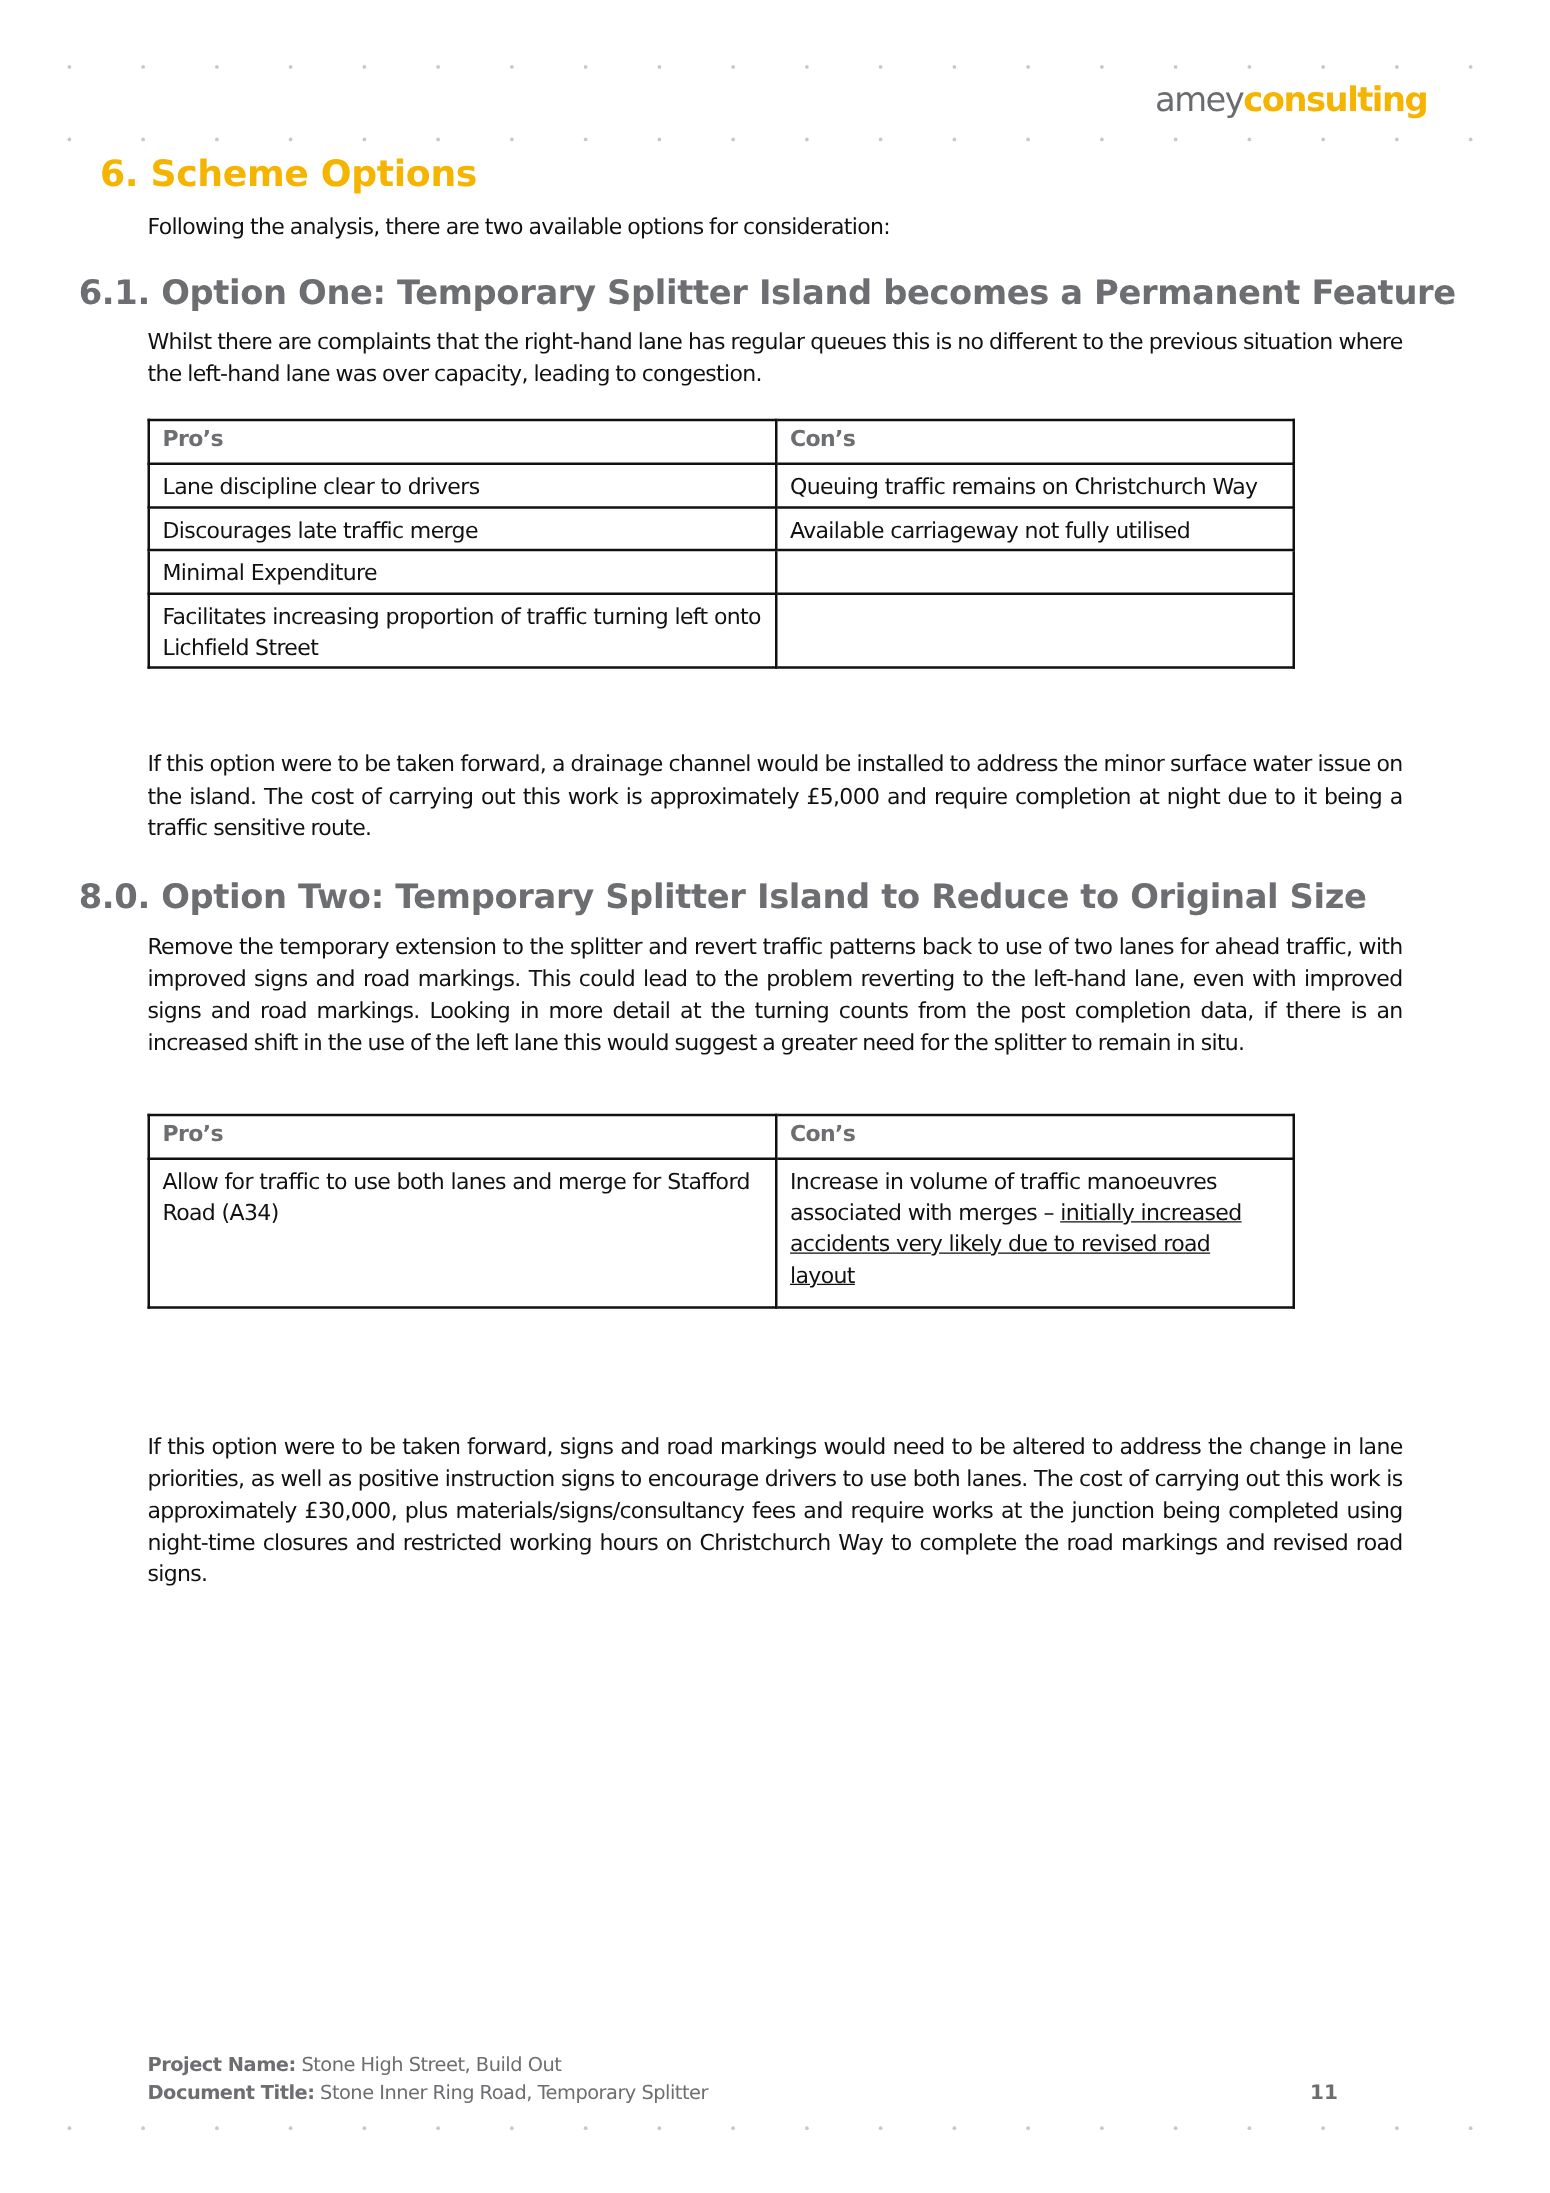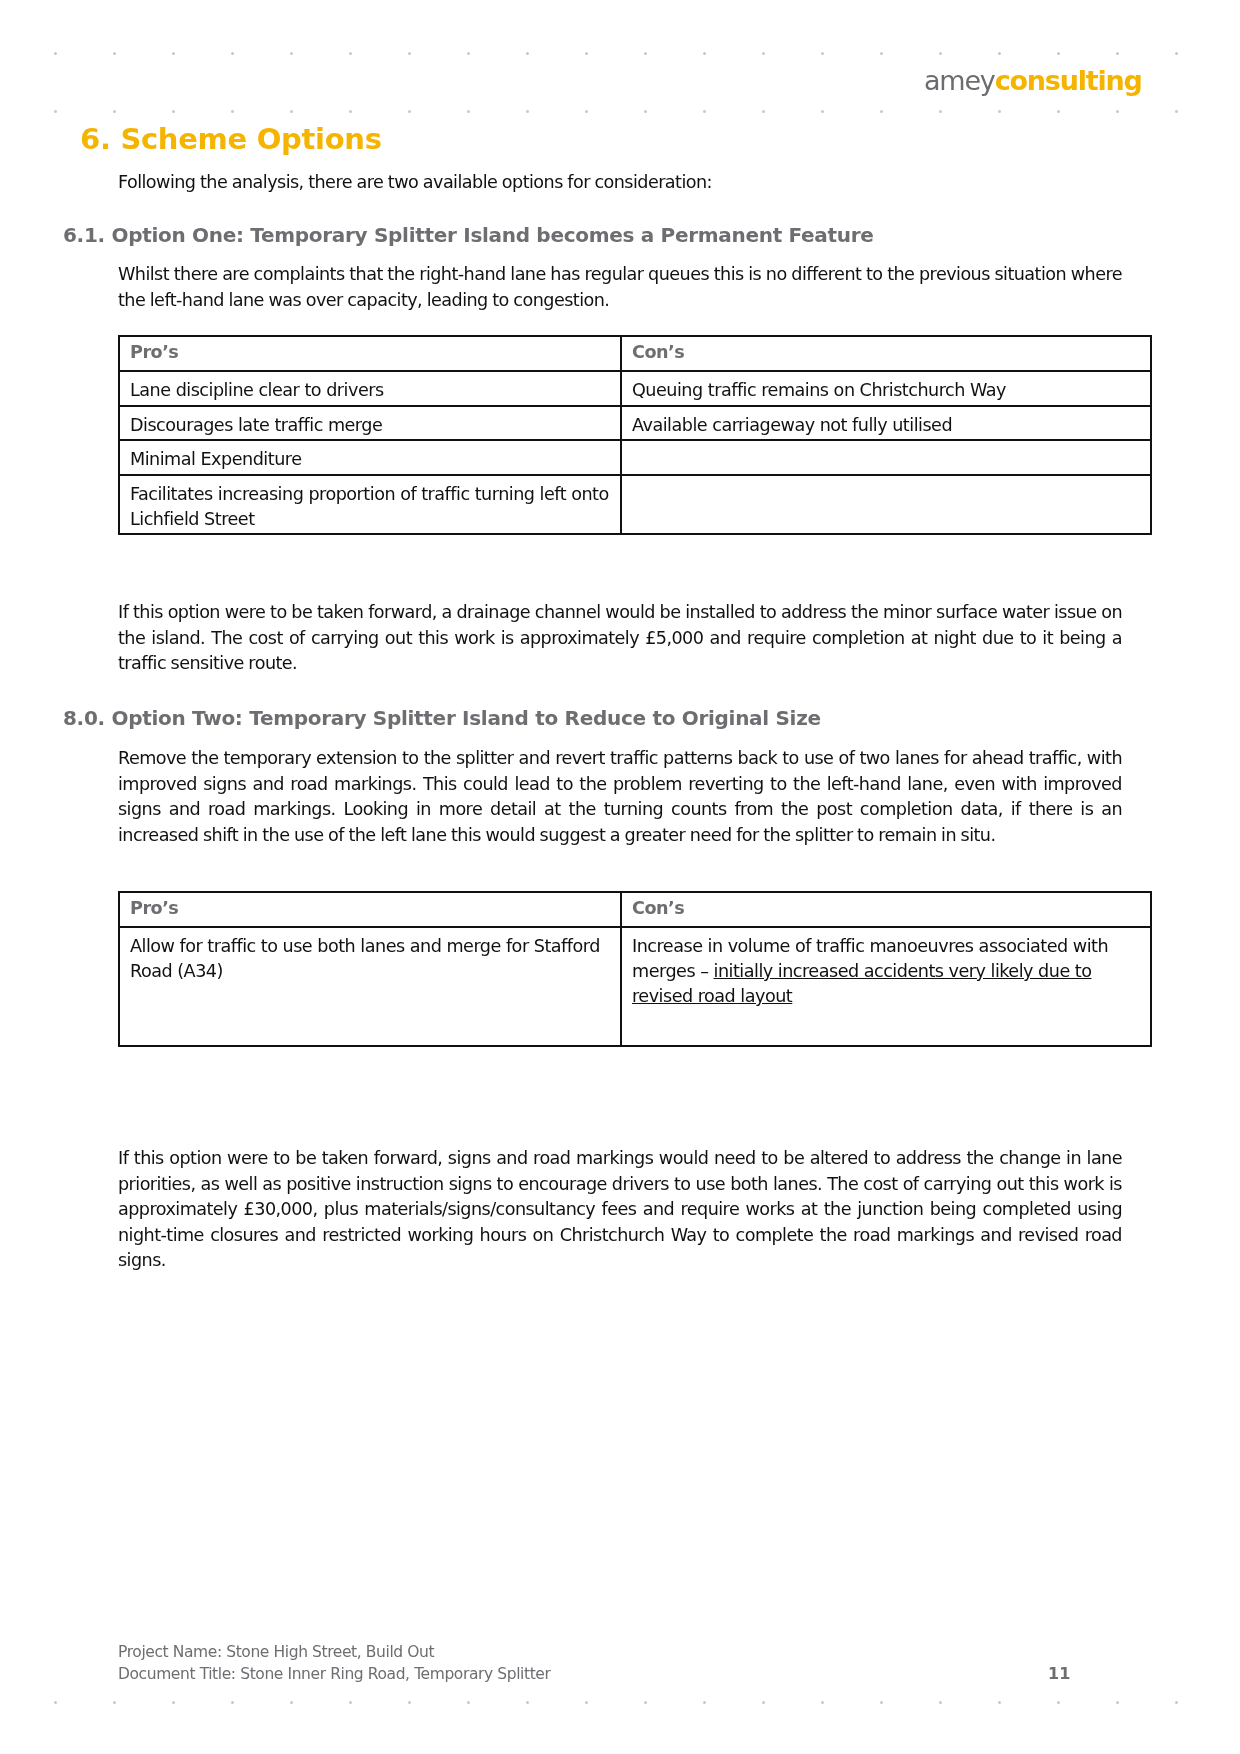--- a/index.html
+++ b/index.html
@@ -6,35 +6,35 @@
   body { width: 1240px; height: 1754px; position: relative; overflow: hidden;
          font-family: "DejaVu Sans", sans-serif; color: #111111; }
   .dotrow { position: absolute; left: 0; width: 1240px; height: 4px; }
   .dot { position: absolute; width: 3px; height: 3px; border-radius: 50%; background: #c8c8c8; }
   .logo { position: absolute; left: 924px; top: 64px; font-family: "DejaVu Sans", sans-serif;
           font-size: 27px; letter-spacing: -1.2px; line-height: 34px; white-space: nowrap; }
   .logo .amey { color: #6b6c6f; }
   .logo .cons { color: #f5b400; font-weight: bold; }
   .h1 { position: absolute; left: 80px; top: 120px; font-size: 29px; font-weight: bold;
         color: #f5b400; letter-spacing: -0.3px; line-height: 38px; white-space: nowrap; }
-  .h2 { position: absolute; left: 63px; font-size: 20px; font-weight: bold; color: #6d6e71;
+  .h2 { position: absolute; left: 63px; font-size: 27px; font-weight: bold; color: #6d6e71;
         letter-spacing: -0.3px; line-height: 30px; white-space: nowrap; }
   .para { position: absolute; left: 118px; width: 1004px; font-size: 17.6px; line-height: 25.5px;
           text-align: justify; letter-spacing: -0.55px; word-spacing: -0.5px; }
   .para.single { white-space: nowrap; }
-  table.pc { position: absolute; left: 118px; width: 1034px; border-collapse: collapse; table-layout: fixed; }
+  table.pc { position: absolute; left: 118px; width: 918px; border-collapse: collapse; table-layout: fixed; }
   table.pc td, table.pc th { border: 2px solid #111; padding: 0 10px; vertical-align: top;
           font-size: 17.6px; line-height: 25px; letter-spacing: -0.5px; text-align: left; }
   table.pc th { color: #6d6e71; font-weight: bold; padding-top: 3px; height: 30px; }
   table.pc td { padding-top: 6px; }
   table.pc col.c1 { width: 502px; }
   .u { text-decoration: underline; }
   .footer { position: absolute; left: 118px; font-size: 15.5px; color: #6d6e71; line-height: 22px;
             letter-spacing: -0.4px; white-space: nowrap; }
-  .footer b { font-weight: normal; text-align: right; }
+  .footer b { font-weight: bold; text-align: right; }
   .pagenum { position: absolute; left: 1048px; top: 1663px; font-size: 16px; font-weight: bold;
              color: #6d6e71; line-height: 22px; }
 </style>
 </head>
 <body>
 
 <div class="dotrow" style="top:52px;">
     <span class="dot" style="left: 54px;"></span>
     <span class="dot" style="left: 113px;"></span>
     <span class="dot" style="left: 172px;"></span>

